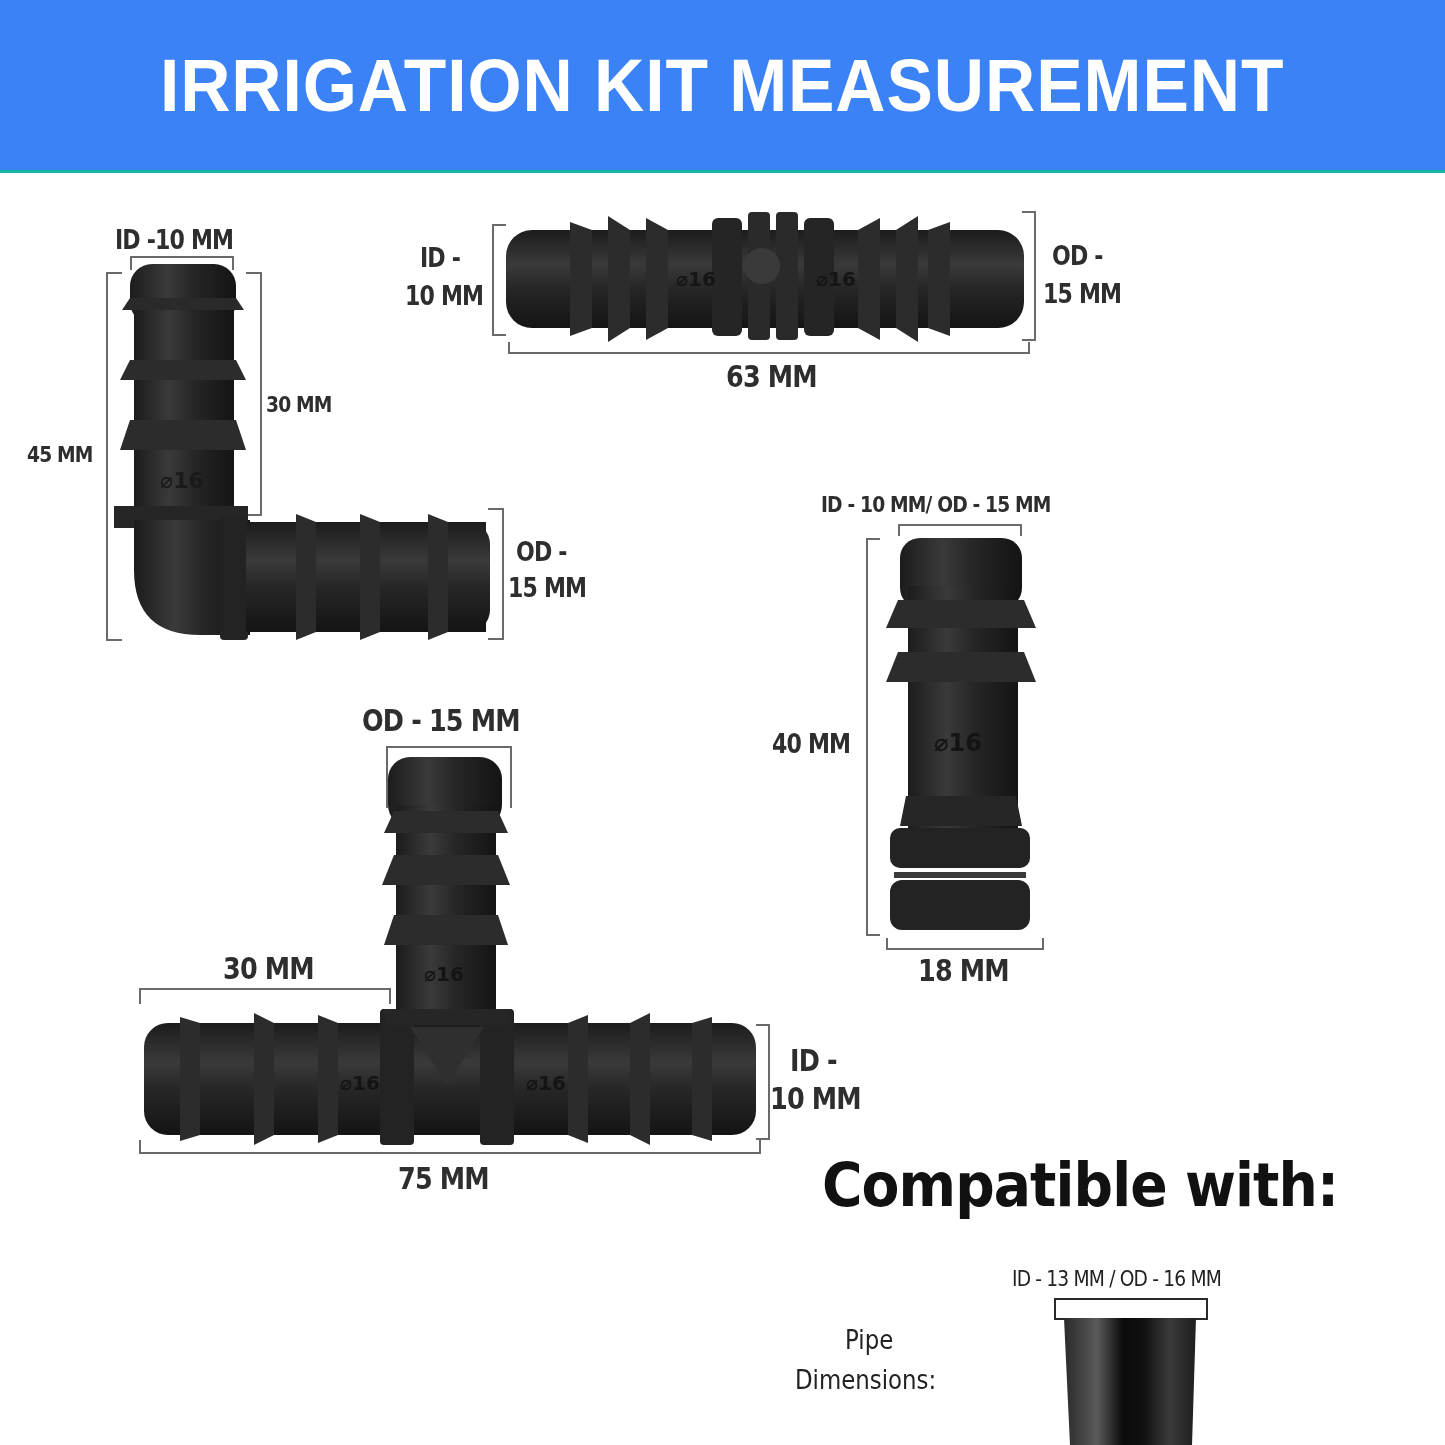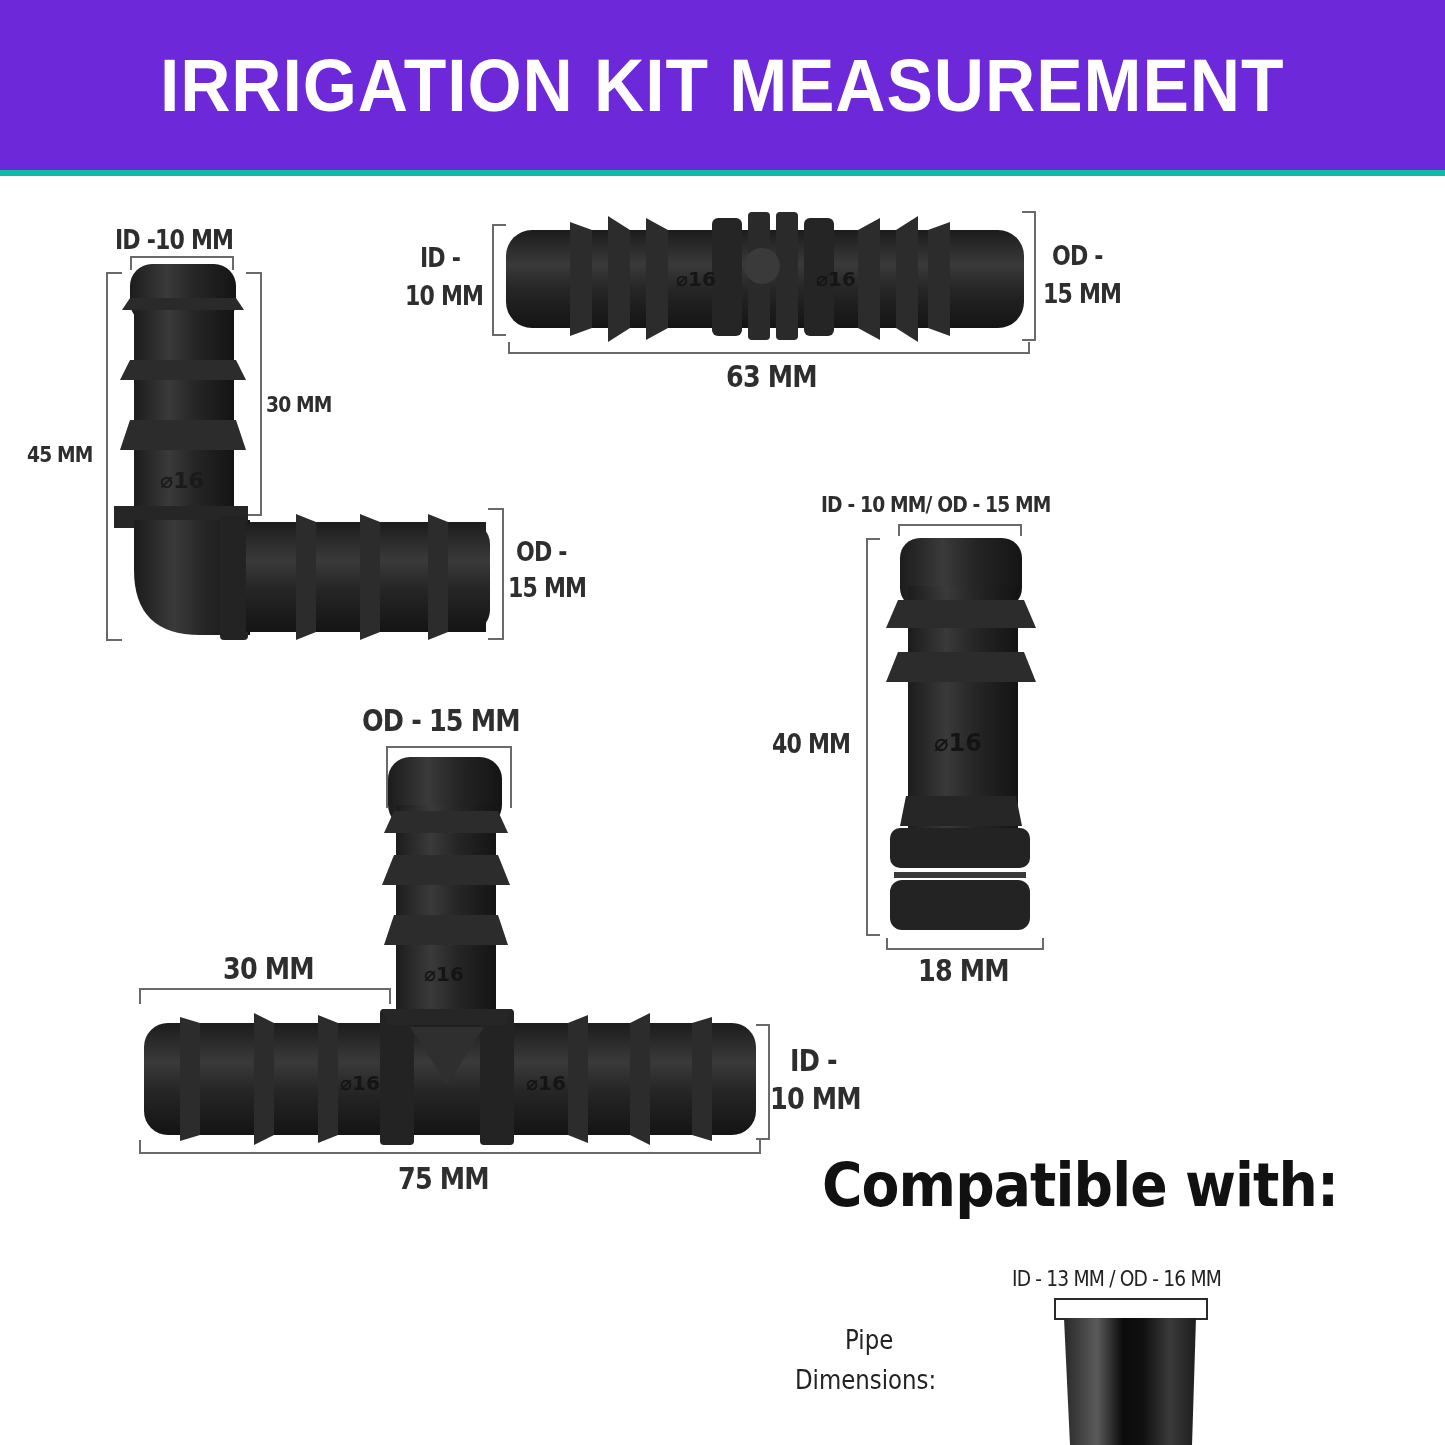--- a/index.html
+++ b/index.html
@@ -1,17 +1,17 @@
 <!DOCTYPE html>
 <html><head>
 <meta charset="utf-8">
 <style>
   html, body { margin: 0; padding: 0; }
   body { width: 1445px; height: 1445px; background: #ffffff; position: relative; overflow: hidden; font-family: "DejaVu Sans", sans-serif; color: #2b2b2b; }
-  .header { position: absolute; left: 0; top: 0; width: 1445px; height: 170px; background: #6d28d9; border-bottom: 6px solid #14b8a6; display: flex; align-items: center; justify-content: center; }
+  .header { position: absolute; left: 0; top: 0; width: 1445px; height: 170px; background: #3b82f6; border-bottom: 3px solid #14b8a6; display: flex; align-items: center; justify-content: center; }
   .header h1 { margin: 0; color: #ffffff; font-family: "Liberation Sans", sans-serif; font-weight: 700; font-size: 74px; letter-spacing: 1px; transform: scaleX(0.94); white-space: nowrap; }
   .lbl { position: absolute; font-family: "DejaVu Sans", sans-serif; font-size: 26px; font-weight: 700; color: #2e2e2e; letter-spacing: -1px; white-space: nowrap; line-height: 1.4; transform: scaleX(0.85); transform-origin: left top; }
   .lbl.small { font-size: 22px; }
   .lbl.med { font-size: 30px; }
   .bracket { position: absolute; border-color: #6a6a6a; border-style: solid; border-width: 0; }
   .art { position: absolute; }
   .compat { position: absolute; left: 822px; top: 1150px; font-family: "DejaVu Sans", sans-serif; font-weight: 700; font-size: 60px; color: #111; letter-spacing: -1px; white-space: nowrap; transform: scaleX(0.92); transform-origin: left top; }
   .pipe-lbl { position: absolute; font-family: "DejaVu Sans", sans-serif; font-size: 26px; color: #222; text-align: center; line-height: 1.45; transform: scaleX(0.88); transform-origin: left top; }
 </style>
 </head>

